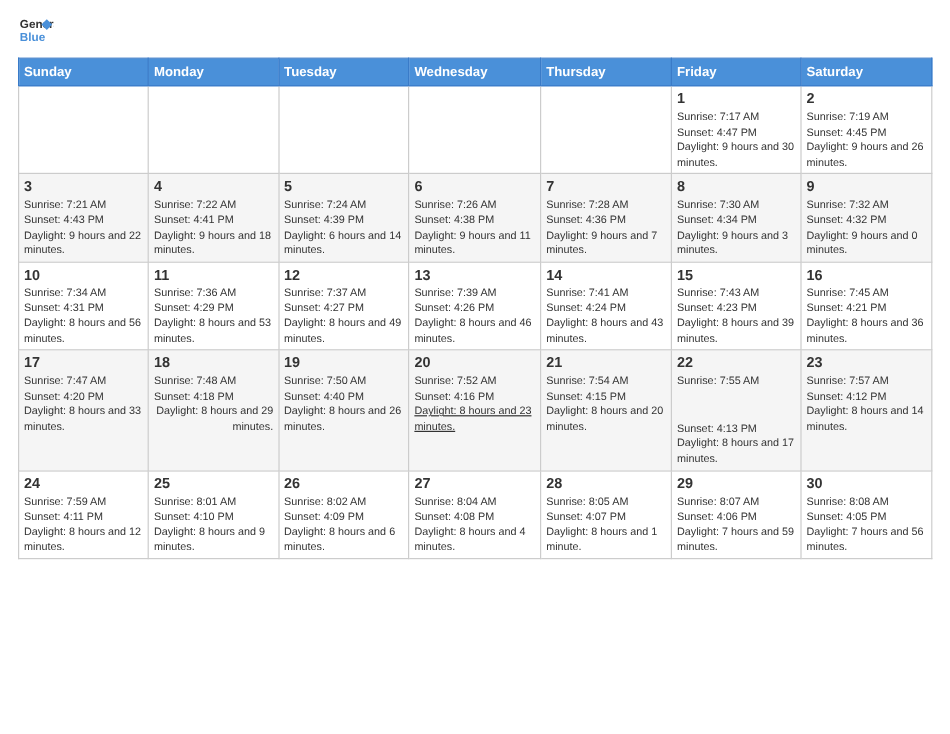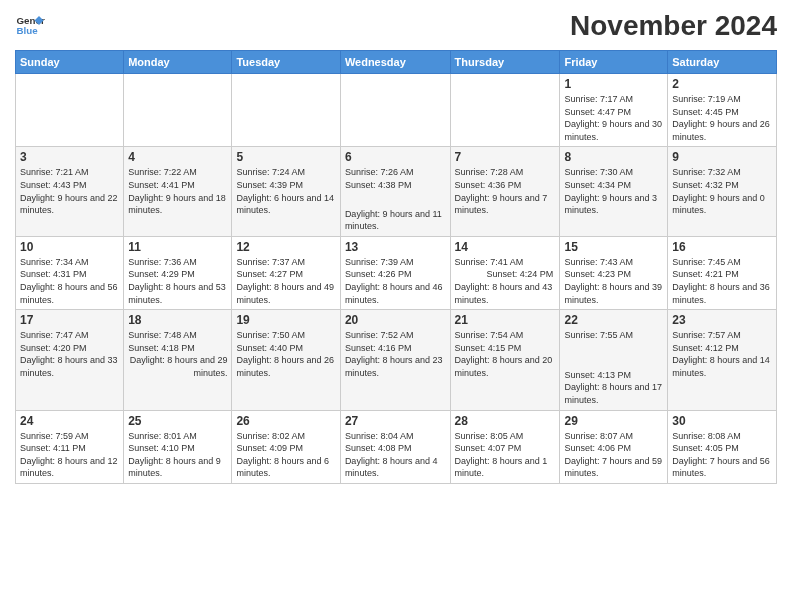--- a/index.html
+++ b/index.html
@@ -89,21 +89,20 @@
   <div class="header">
     <div class="logo">
       <svg class="logo-icon" viewBox="0 0 40 40" xmlns="http://www.w3.org/2000/svg">
         <text x="2" y="18" font-size="13" font-weight="bold" fill="#333" font-family="Arial">General</text>
         <text x="2" y="32" font-size="13" font-weight="bold" fill="#4a90d9" font-family="Arial">Blue</text>
         <polygon points="32,8 38,14 32,20 26,14" fill="#4a90d9"></polygon>
       </svg>
 
     </div>
     <div class="title-block">
-      <div class="month-title">November 2024</div>
     </div>
   </div>
 
   <table>
     <thead>
       <tr>
         <th>Sunday</th>
         <th>Monday</th>
         <th>Tuesday</th>
         <th>Wednesday</th>
@@ -159,21 +158,21 @@
               <span style="display: block;">Sunrise: 7:24 AM</span>
               <span style="display: block;">Sunset: 4:39 PM</span>
               <span style="display: block;">Daylight: 6 hours and 14 minutes.</span>
             </div>
           </td>
           <td>
             <span class="day-num">6</span>
             <div class="day-info">
               <span style="display: block;">Sunrise: 7:26 AM</span>
               <span style="display: block;">Sunset: 4:38 PM</span>
-              <span style="display: block; margin-top: 16px;">Daylight: 9 hours and 11 minutes.</span>
+              <span style="display: block;">Daylight: 9 hours and 11 minutes.</span>
             </div>
           </td>
           <td>
             <span class="day-num">7</span>
             <div class="day-info">
               <span style="display: block;">Sunrise: 7:28 AM</span>
               <span style="display: block;">Sunset: 4:36 PM</span>
               <span style="display: block;">Daylight: 9 hours and 7 minutes.</span>
             </div>
           </td>
@@ -224,21 +223,21 @@
             <div class="day-info">
               <span style="display: block;">Sunrise: 7:39 AM</span>
               <span style="display: block;">Sunset: 4:26 PM</span>
               <span style="display: block;">Daylight: 8 hours and 46 minutes.</span>
             </div>
           </td>
           <td>
             <span class="day-num">14</span>
             <div class="day-info">
               <span style="display: block;">Sunrise: 7:41 AM</span>
-              <span style="display: block; margin-left: 32px;">Sunset: 4:24 PM</span>
+              <span style="display: block;">Sunset: 4:24 PM</span>
               <span style="display: block;">Daylight: 8 hours and 43 minutes.</span>
             </div>
           </td>
           <td>
             <span class="day-num">15</span>
             <div class="day-info">
               <span style="display: block;">Sunrise: 7:43 AM</span>
               <span style="display: block;">Sunset: 4:23 PM</span>
               <span style="display: block;">Daylight: 8 hours and 39 minutes.</span>
             </div>
@@ -275,21 +274,21 @@
               <span style="display: block;">Sunrise: 7:50 AM</span>
               <span style="display: block;">Sunset: 4:40 PM</span>
               <span style="display: block;">Daylight: 8 hours and 26 minutes.</span>
             </div>
           </td>
           <td>
             <span class="day-num">20</span>
             <div class="day-info">
               <span style="display: block;">Sunrise: 7:52 AM</span>
               <span style="display: block;">Sunset: 4:16 PM</span>
-              <span style="display: block;">Daylight: 8 hours and 23 minutes.</span>
+              <span style="display: block; text-decoration: underline;">Daylight: 8 hours and 23 minutes.</span>
             </div>
           </td>
           <td>
             <span class="day-num">21</span>
             <div class="day-info">
               <span style="display: block;">Sunrise: 7:54 AM</span>
               <span style="display: block;">Sunset: 4:15 PM</span>
               <span style="display: block;">Daylight: 8 hours and 20 minutes.</span>
             </div>
           </td>

